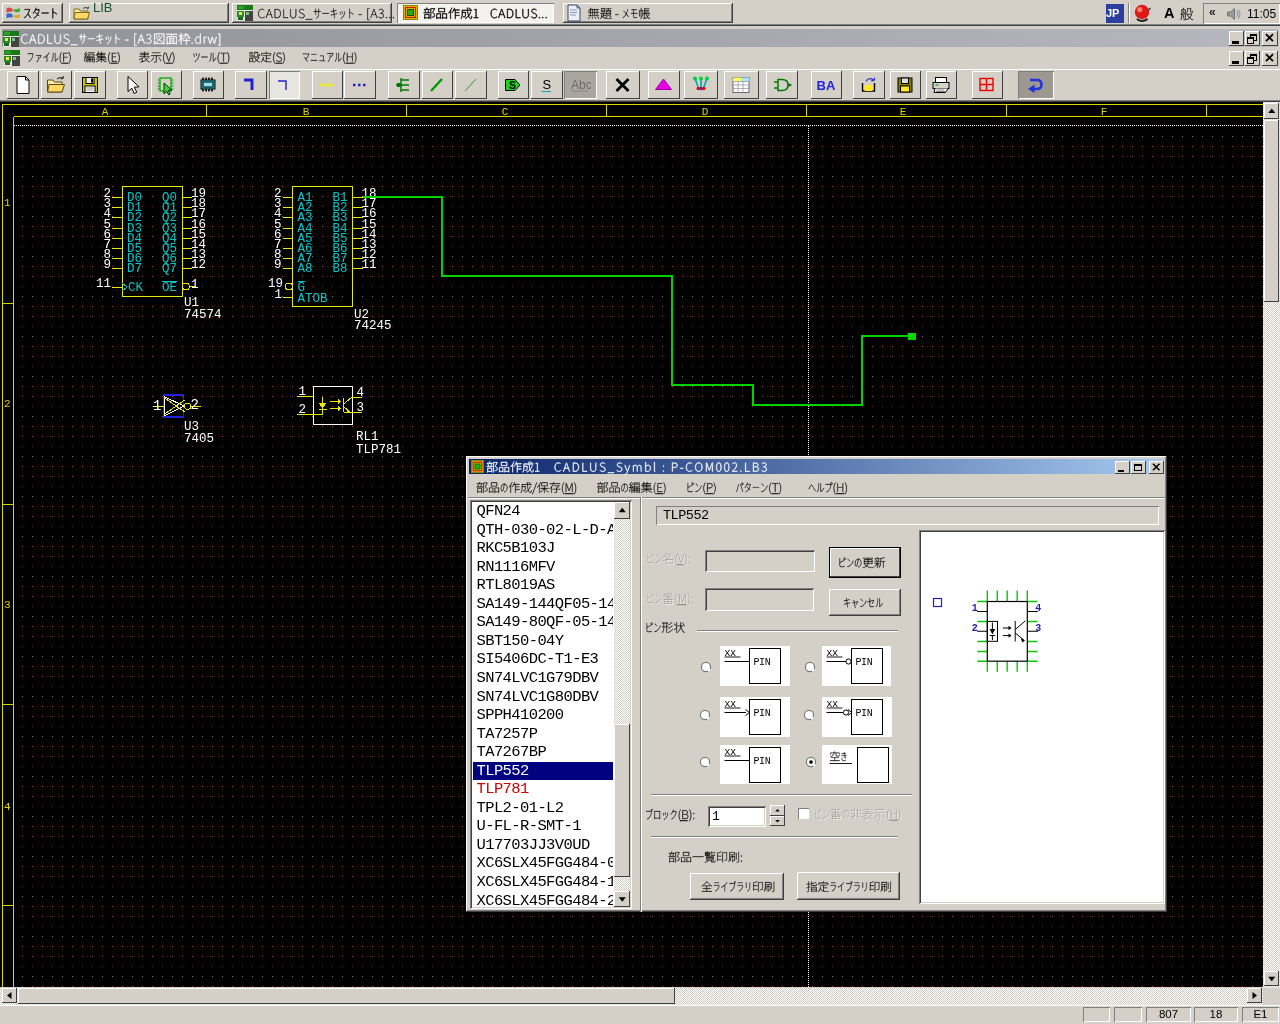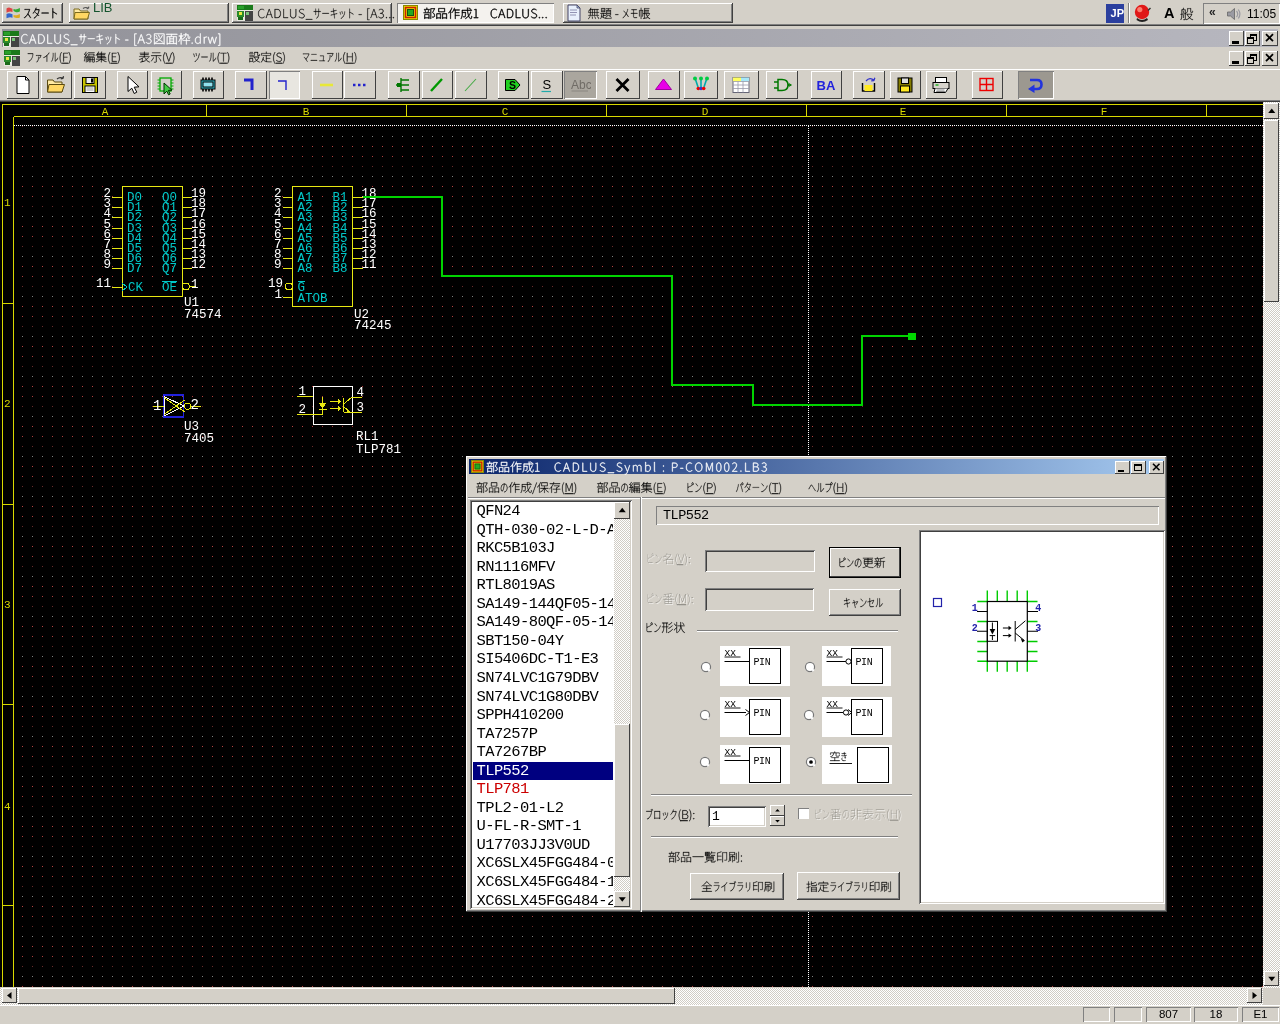--- a/index.html
+++ b/index.html
@@ -51,21 +51,21 @@
 <svg class="ab" style="left:403px;top:5px;z-index:32" width="15" height="15" viewBox="0 0 15 15">
     <rect x="0.5" y="0.5" width="14" height="14" fill="#e8e800" stroke="#888800"></rect>
     <rect x="2.5" y="2.5" width="10" height="10" fill="none" stroke="#cc2200" stroke-width="1.6"></rect>
     <rect x="4.5" y="4.5" width="6" height="6" fill="#22aa22" stroke="#115511"></rect>
   </svg>
 <svg class="ab" style="left:566px;top:4px;z-index:32" width="16" height="18" viewBox="0 0 16 18">
     <path d="M2 1 L11 1 L14 4 L14 17 L2 17 Z" fill="#e8f0fc" stroke="#446" stroke-width="1"></path>
     <path d="M11 1 L11 4 L14 4 Z" fill="#aac4e8" stroke="#446" stroke-width="0.8"></path>
     <path d="M4 6 L11 6 M4 8.5 L11 8.5 M4 11 L10 11" stroke="#88a" stroke-width="0.9"></path>
   </svg>
-<div style="position:absolute;left:1106px;top:3.5px;width:18px;height:19px;background:#2b3f9e;z-index:31;color:#fff;font-size:11px;font-weight:bold;text-align:right;line-height:19px">JP</div>
+<div style="position:absolute;left:1106px;top:3.5px;width:18px;height:19px;background:#2b3f9e;z-index:31;color:#fff;font-size:11px;font-weight:bold;text-align:left;line-height:19px">JP</div>
 <div style="position:absolute;left:1128px;top:3px;width:2px;height:20px;z-index:31;border-left:1px solid #808080;border-right:1px solid #fff"></div>
 <svg class="ab" style="left:1133px;top:3px;z-index:31" width="20" height="21" viewBox="0 0 20 21">
     <circle cx="9" cy="9" r="7.2" fill="#e01818"></circle>
     <circle cx="6.8" cy="6.6" r="2.6" fill="#ff8a7a" opacity="0.9"></circle>
     <path d="M4 15 Q9 19 14 15 L15 17 Q9 21 3.5 17 Z" fill="#222"></path>
     <path d="M14.5 7 L17 4.5 L18 5.5 L15.5 8 Z" fill="#333"></path>
   </svg>
 <div style="position:absolute;left:1164px;top:5px;z-index:31;font-size:14.5px;font-weight:bold;color:#000">A</div>
 <div style="position:absolute;left:1203px;top:3px;width:77px;height:21px;z-index:31">
     <div class="ab sk1" style="left:0;top:0;width:77px;height:21px"></div>

